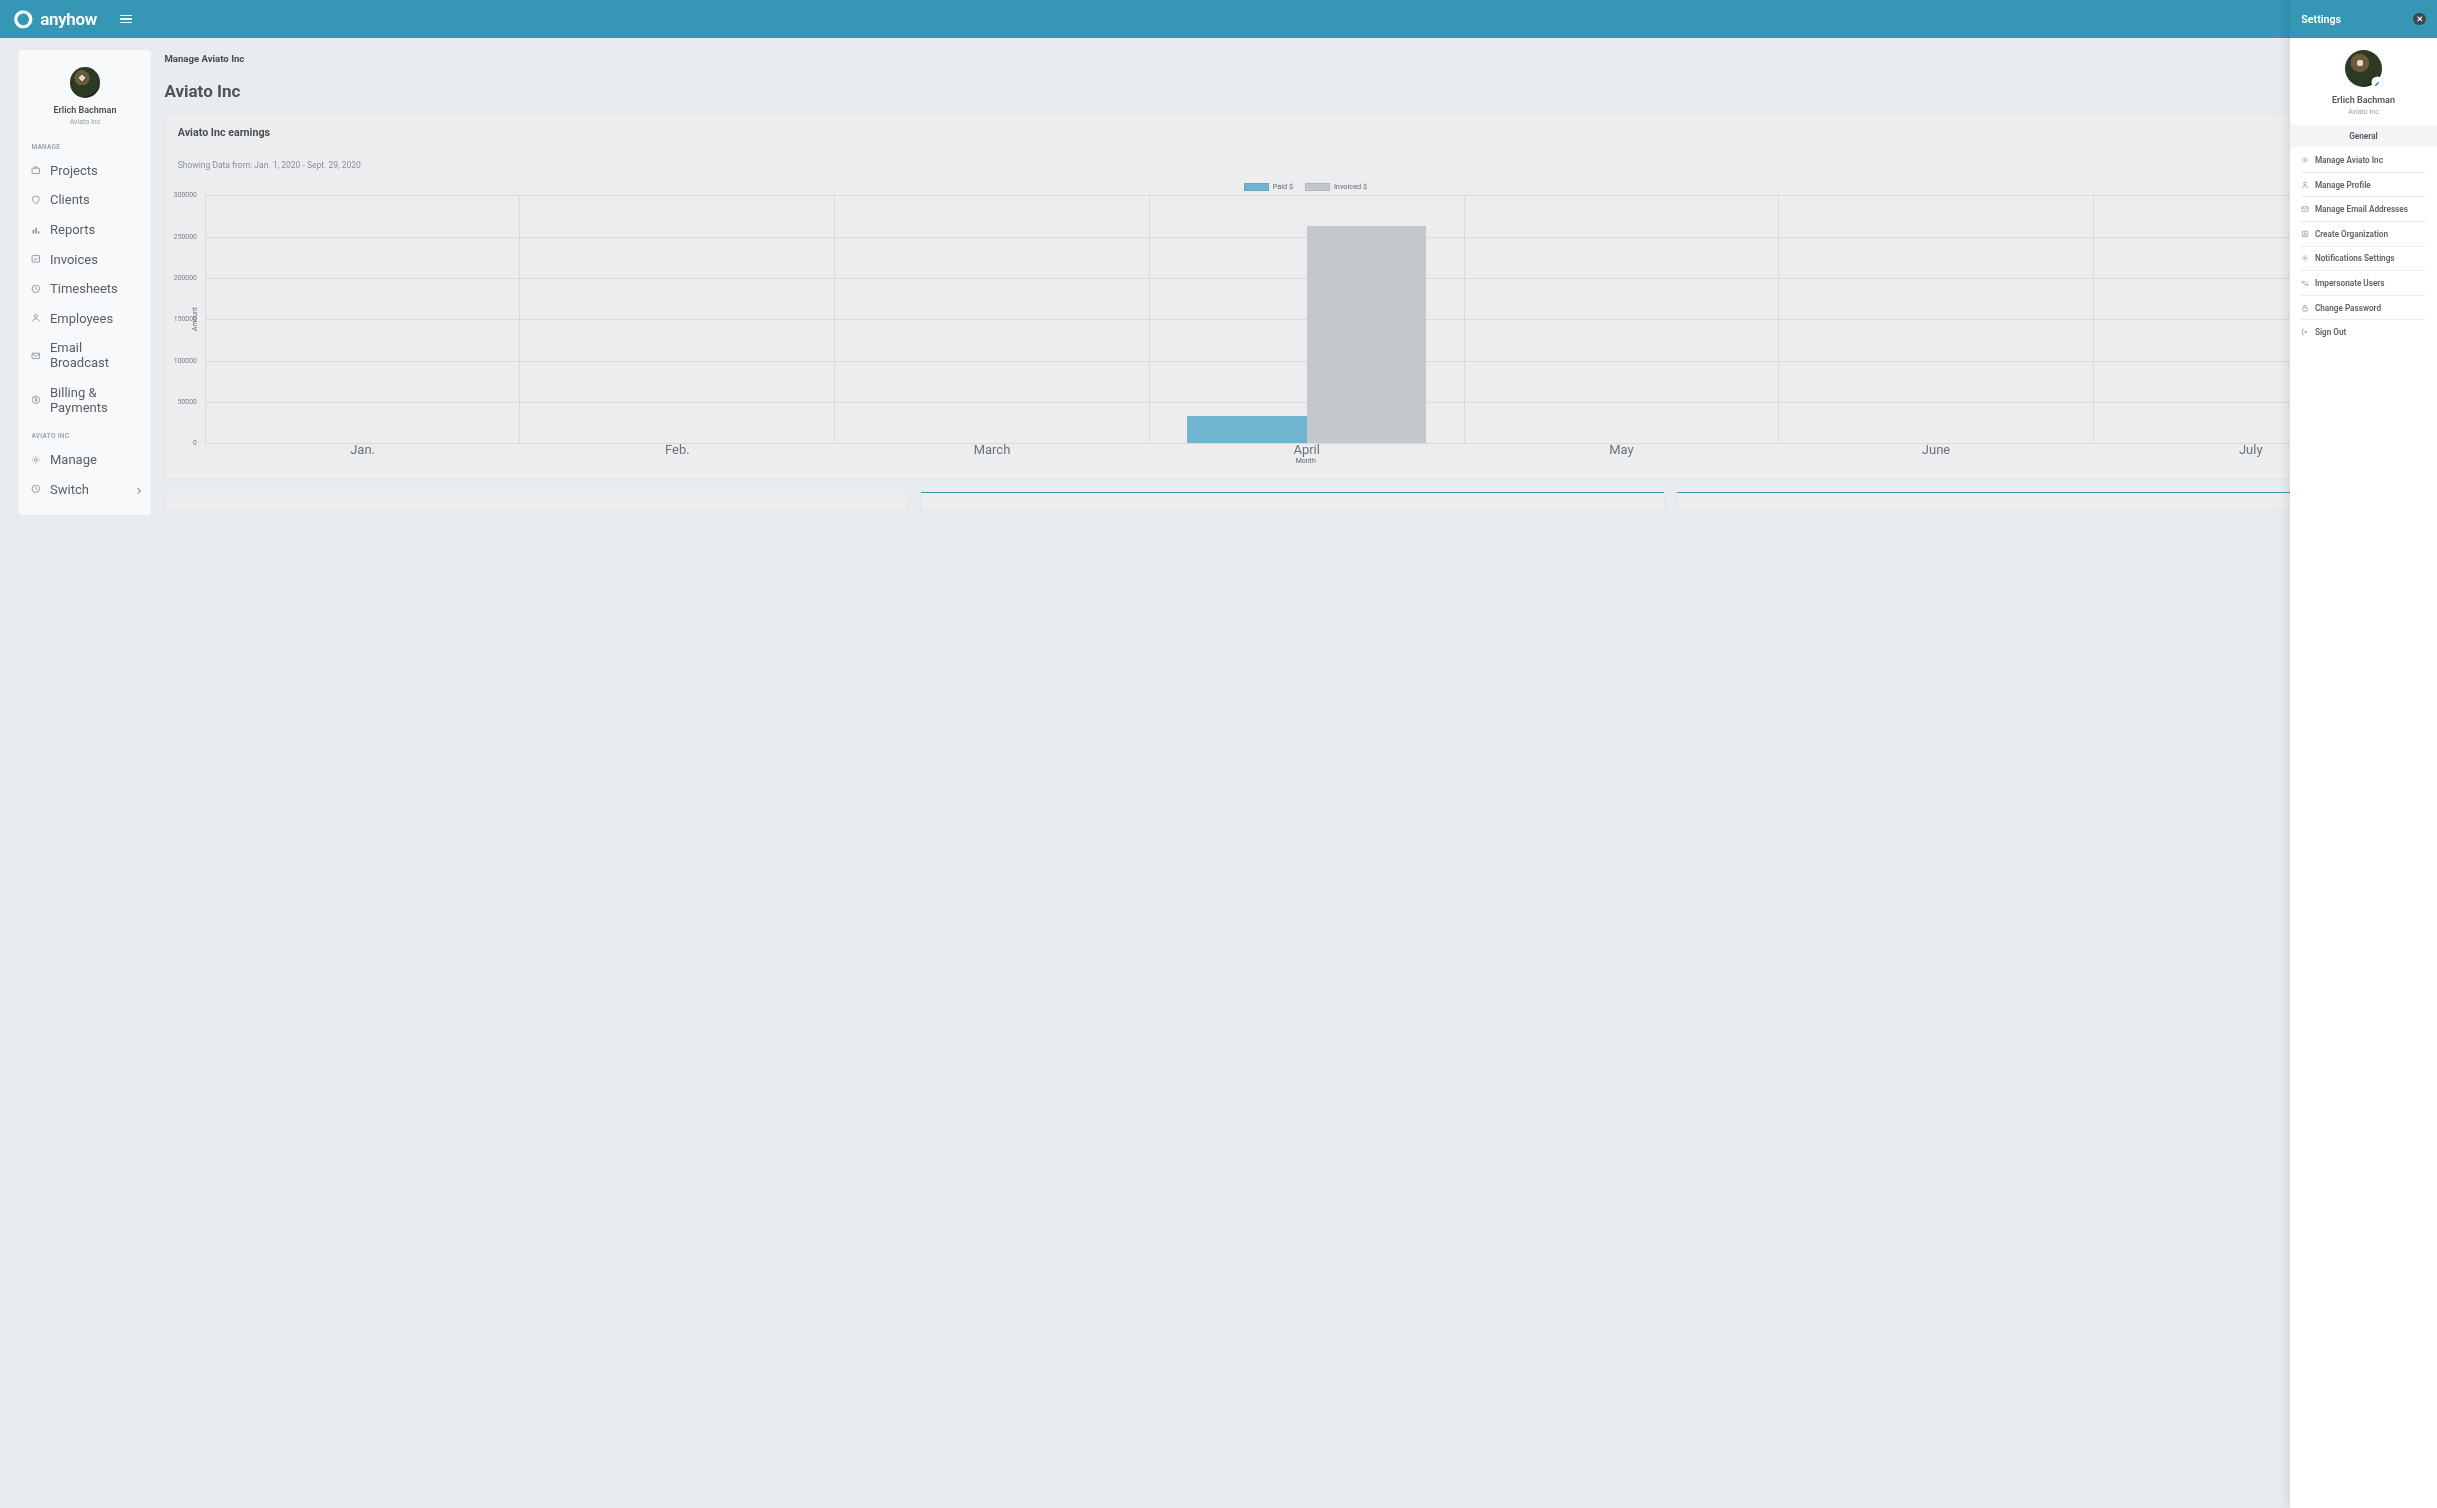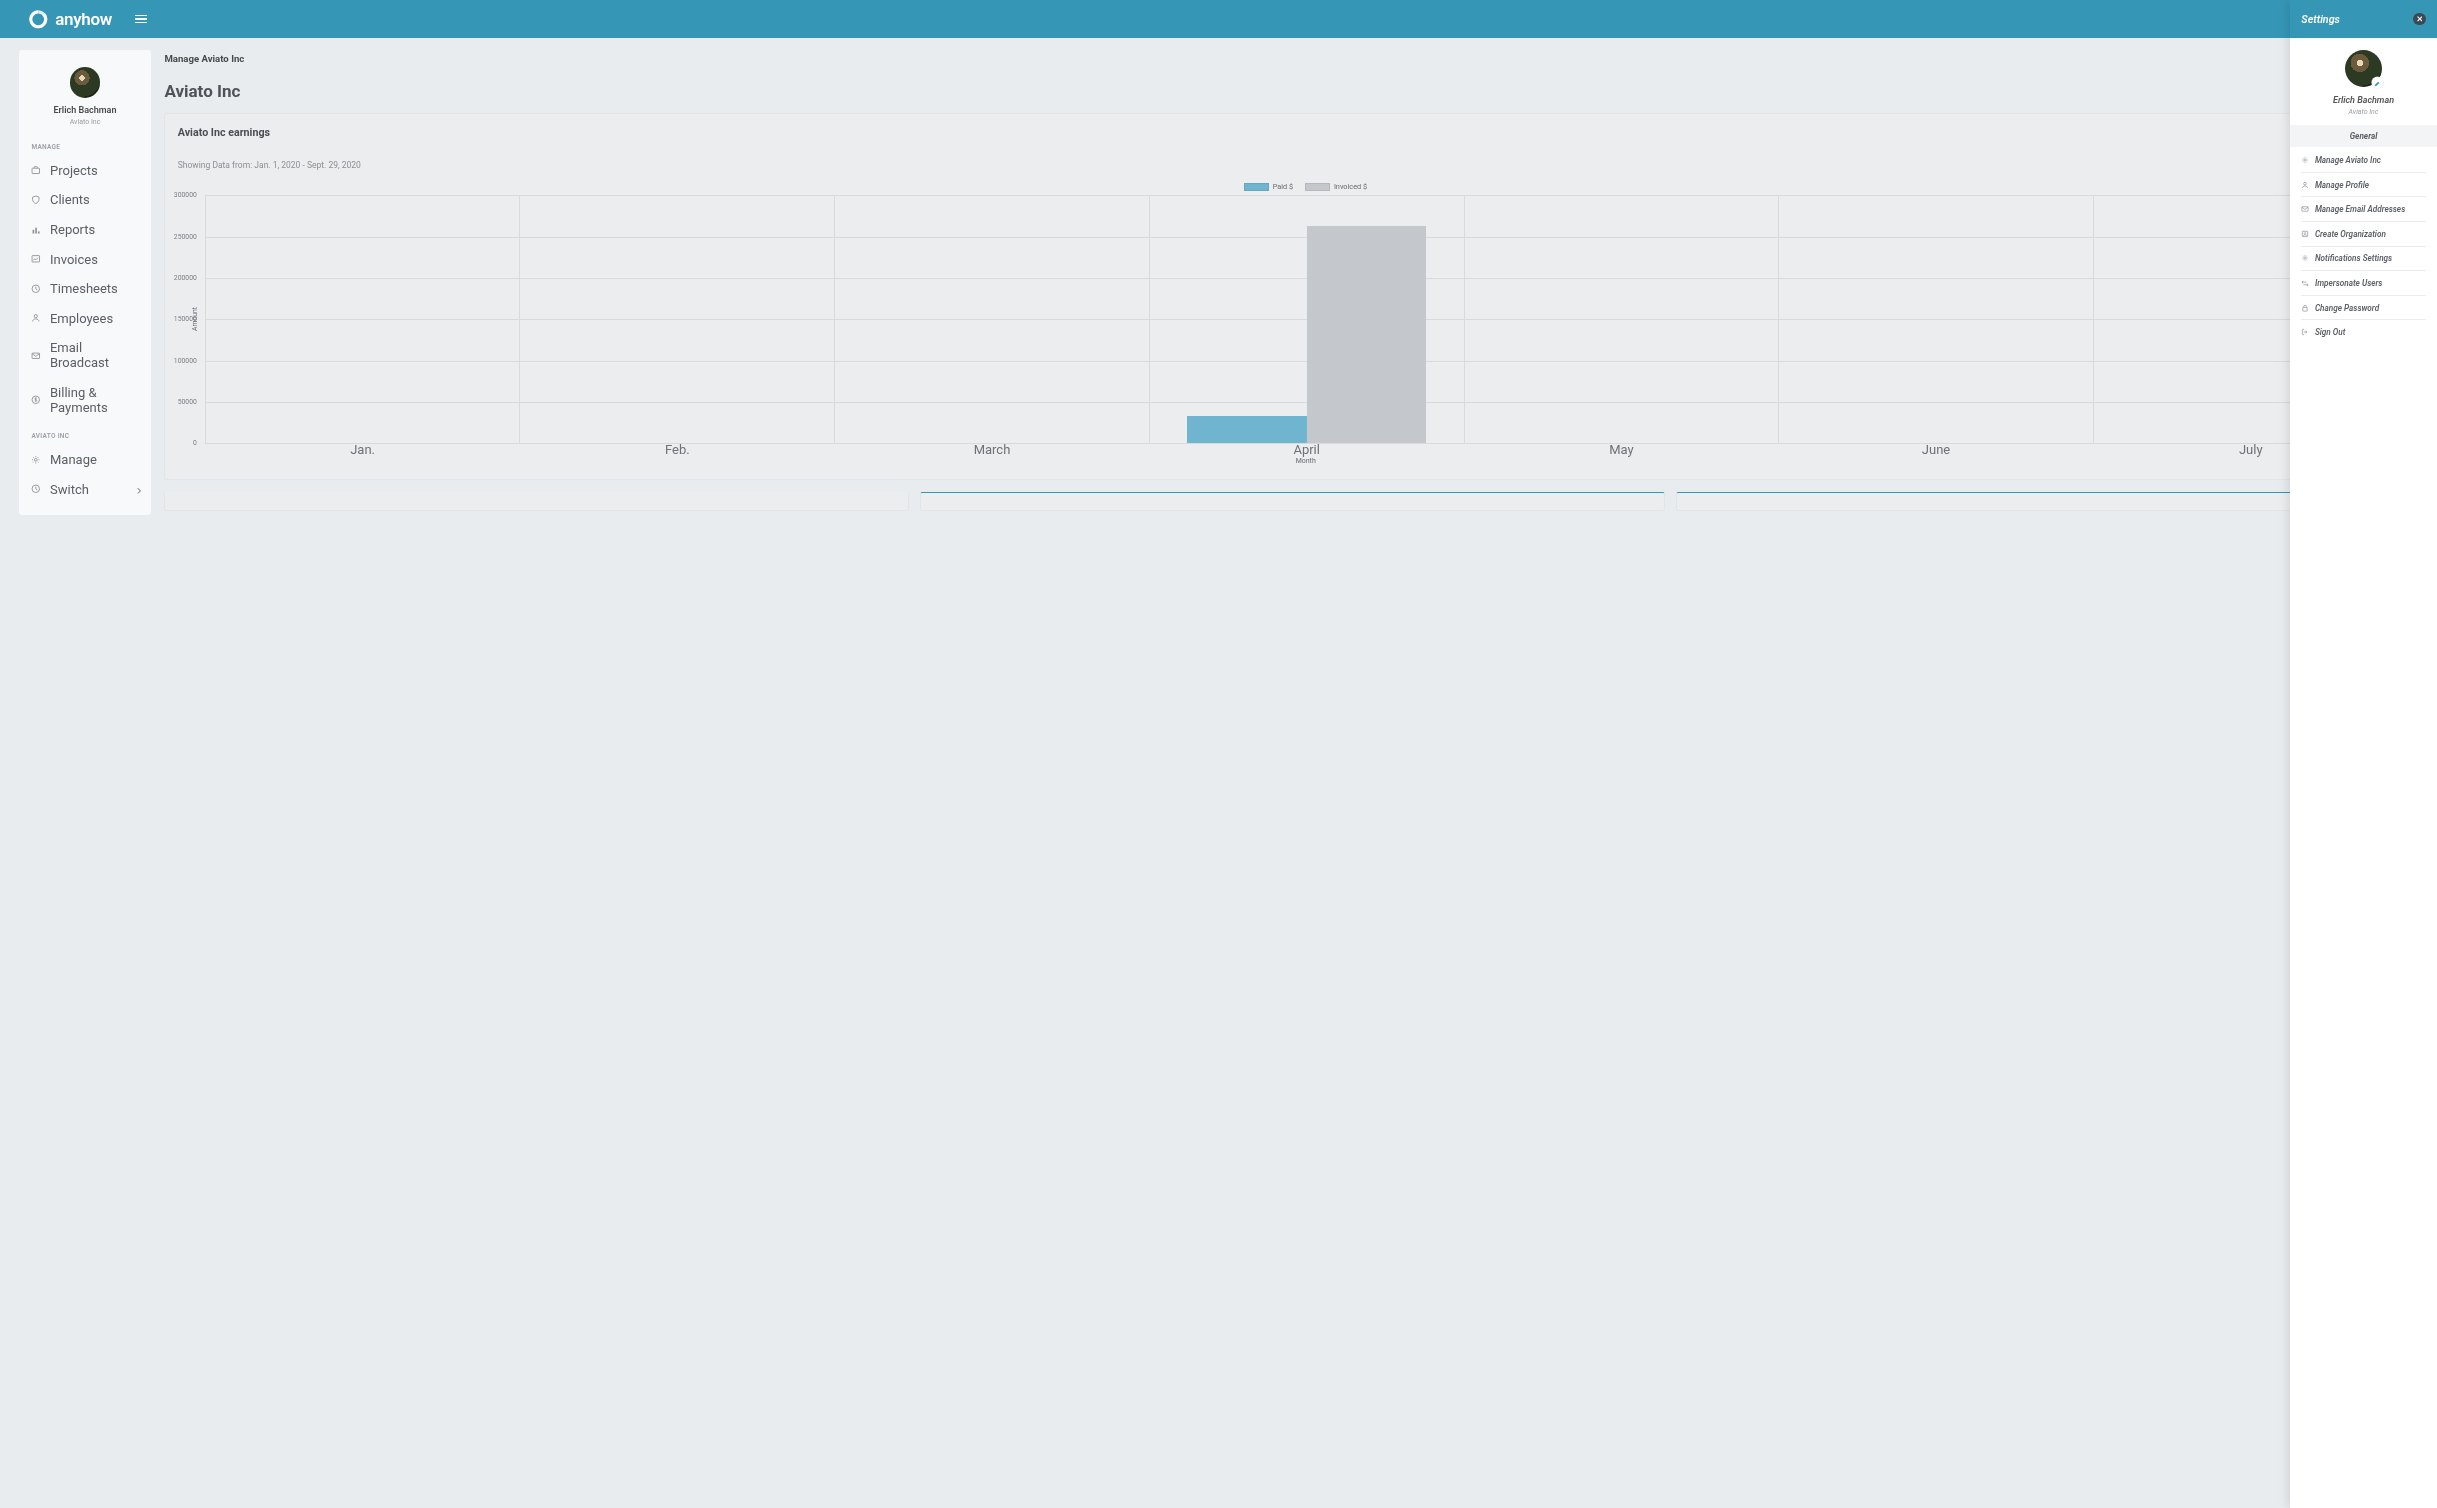--- a/index.html
+++ b/index.html
@@ -10,21 +10,21 @@
     color: #444;
     overflow: hidden;
   }
 
   
   .topbar {
     height: 38px;
     background: #3596b5;
     display: flex;
     align-items: center;
-    padding: 0 27px;
+    padding: 0 12px;
   }
   .logo {
     display: flex;
     align-items: center;
     gap: 5.6px;
     color: #fff;
     font-size: 17px;
     font-weight: 600;
     letter-spacing: -0.3px;
   }
@@ -185,21 +185,20 @@
   }
   .panel.accent { border-top-color: #3596b5; }
 
   
   .settings-panel {
     position: absolute; top: 0; right: 0; bottom: 0; width: 147px;
     background: #fff;
     box-shadow: -2.3px 0 10.2px rgba(0,0,0,0.12);
     display: flex; flex-direction: column;
     z-index: 50;
-    font-style: italic;
   }
   .settings-header {
     height: 38px; background: #3596b5; color: #fff;
     display: flex; align-items: center; justify-content: space-between;
     padding: 0 11.3px;
     font-size: 10.7px; font-weight: 600;
   }
   .close-btn {
     width: 12.4px; height: 12.4px; border-radius: 50%; background: #3b4a52;
     display: flex; align-items: center; justify-content: center; cursor: pointer;

